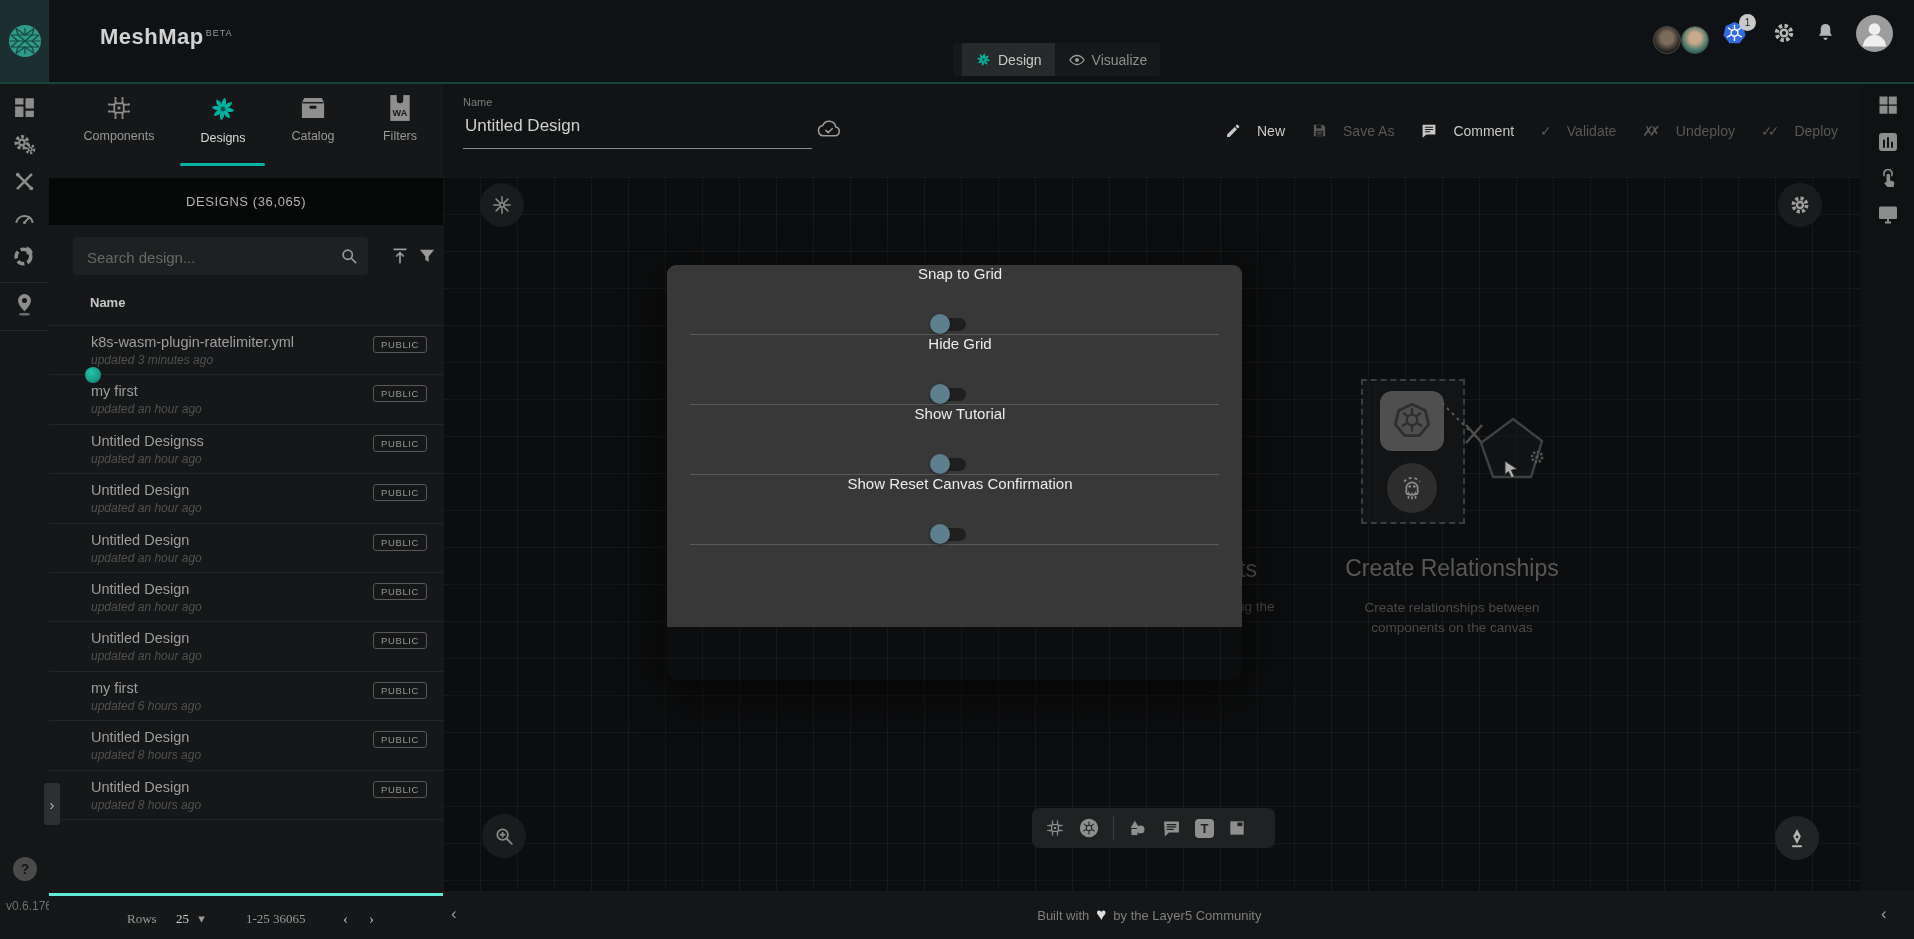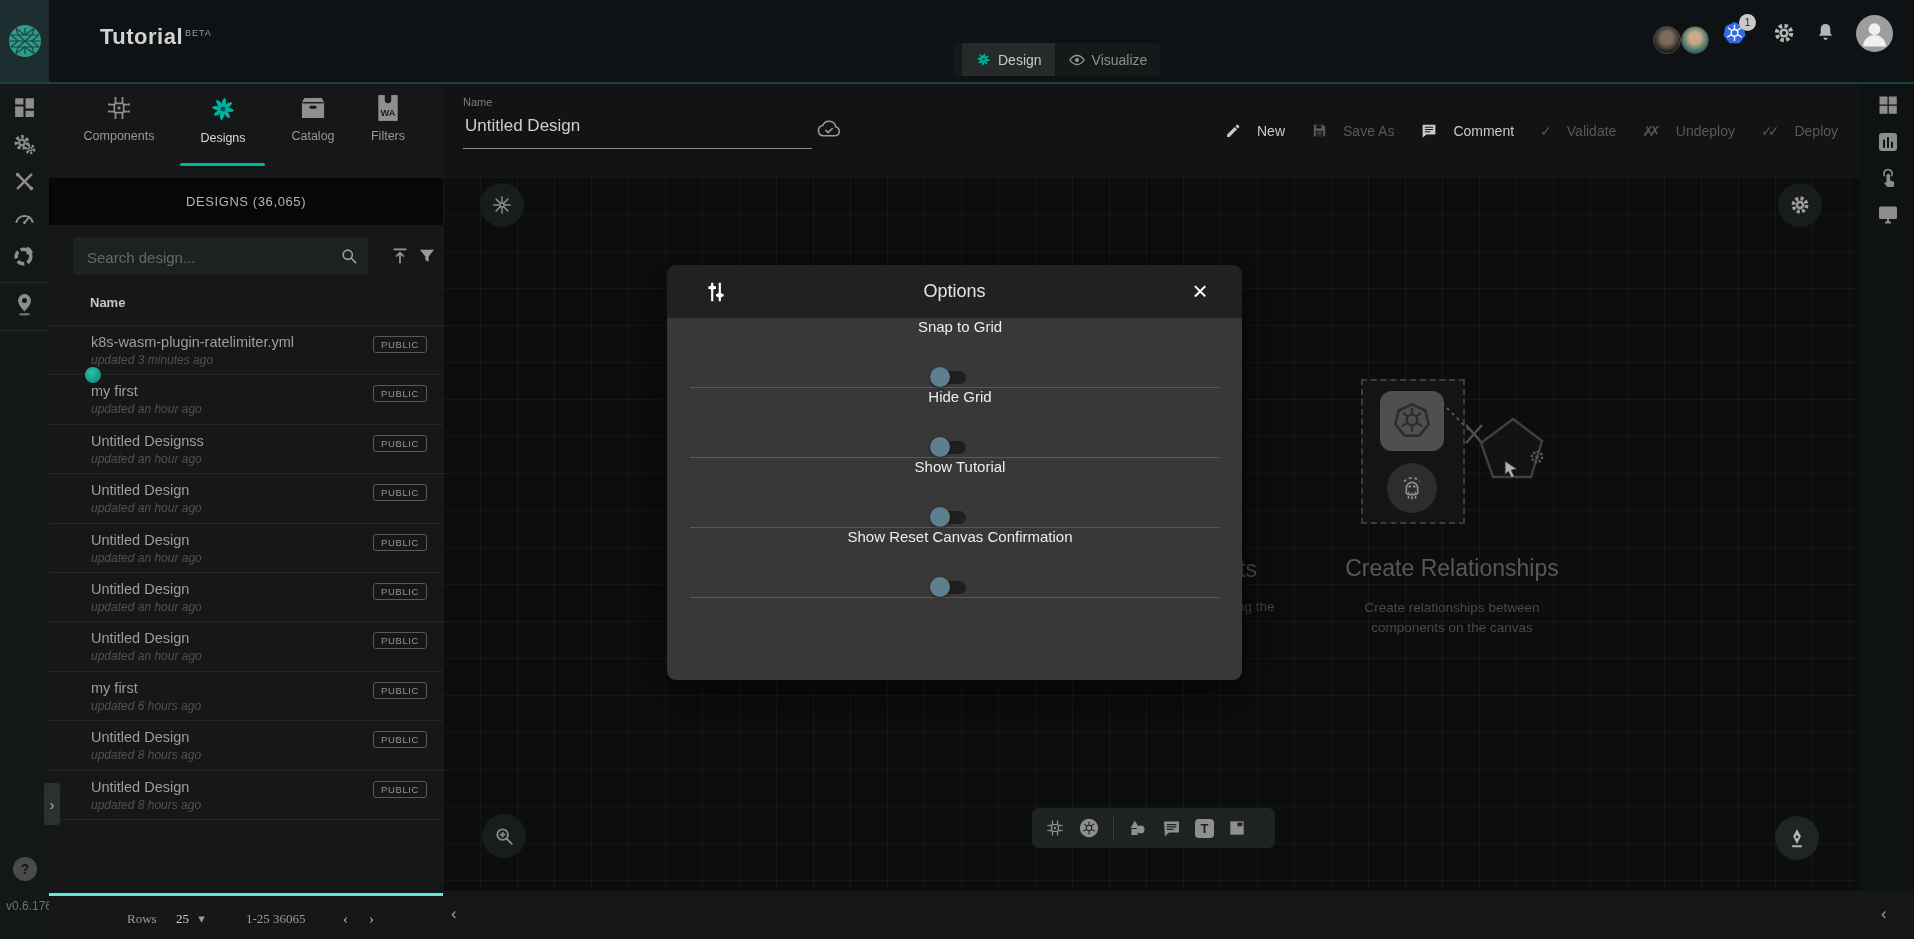--- a/index.html
+++ b/index.html
@@ -138,21 +138,21 @@
     <div class="logo-box">
       <svg width="36" height="36" viewBox="0 0 36 36">
         <circle cx="18" cy="18" r="16" fill="#2f9b8a"></circle>
         <g stroke="#17473f" stroke-width="1.2" fill="none">
           <path d="M4 12h28M2.5 18h31M4 24h28M9 5.5l9 6.5 9-6.5M9 30.5l9-6.5 9 6.5"></path>
           <path d="M4 12l7 6-7 6M32 12l-7 6 7 6M11 12l7 6 7-6M11 24l7-6 7 6M11 12l-2-6.5M25 12l2-6.5M11 24l-2 6.5M25 24l2 6.5M18 11.5V5M18 31v-7"></path>
         </g>
       </svg>
     </div>
     <div class="brand">
-      <span>Tutorial</span><sup>BETA</sup>
+      <span>MeshMap</span><sup>BETA</sup>
     </div>
 
     <div class="mode-toggle" id="mode-toggle">
         <div class="mode-seg active">
           <span>
             <svg width="17" height="17" viewBox="0 0 24 24">
               <path d="M12 12C10.4 9 10.6 5.2 13.4 3 15.4 5.8 14.4 9.6 12 12Z" fill="#00B39F" transform="rotate(0 12 12)"></path>
               <path d="M12 12C10.4 9 10.6 5.2 13.4 3 15.4 5.8 14.4 9.6 12 12Z" fill="#00B39F" transform="rotate(45 12 12)"></path>
               <path d="M12 12C10.4 9 10.6 5.2 13.4 3 15.4 5.8 14.4 9.6 12 12Z" fill="#00B39F" transform="rotate(90 12 12)"></path>
               <path d="M12 12C10.4 9 10.6 5.2 13.4 3 15.4 5.8 14.4 9.6 12 12Z" fill="#00B39F" transform="rotate(135 12 12)"></path>
@@ -303,21 +303,21 @@
         <div class="tab" style="left:218px;">
           <span>
             <svg width="28" height="28" viewBox="0 0 24 24" fill="#8f8f8f">
               <path d="M4.5 3.5h15l2 4v13h-19v-13z"></path>
               <path d="M3 7.5h18" stroke="#151718" stroke-width="1.2"></path>
               <rect x="9" y="10" width="6" height="2.6" rx="1" fill="#151718"></rect>
             </svg>
           </span>
           <span class="tlabel">Catalog</span>
         </div>
-        <div class="tab" style="left:293px;align-items:center;">
+        <div class="tab" style="left:305px;align-items:center;">
           <span>
             <svg width="26" height="28" viewBox="0 0 24 26">
               <path d="M3 1h18v24H3z" fill="#8f8f8f"></path>
               <path d="M9 1h6v4.5a3 3 0 01-6 0z" fill="#151718"></path>
               <text x="12" y="20" text-anchor="middle" font-size="8.5" font-weight="bold" fill="#151718" font-family="Liberation Sans,sans-serif">WA</text>
             </svg>
           </span>
           <span class="tlabel">Filters</span>
         </div>
       </div>
@@ -610,35 +610,29 @@
     <span class="rr-ico" style="top:118px;">
       <svg viewBox="0 0 24 24" width="24" height="24" fill="currentColor">
         <rect x="3" y="4.5" width="18" height="12.5" rx="1.5"></rect>
           <path d="M9 20.5h6M12 17v3.5" stroke="currentColor" stroke-width="2"></path>
       </svg>
     </span>
   </div>
 
   <div class="footer">
     <span class="f-chev" style="left:8px;">‹</span>
+    <div class="built">
+      <span>Built with</span>
+      <span class="heart">♥</span>
+      <span>by the Layer5 Community</span>
+    </div>
     <span class="f-chev" style="left:1438px;">‹</span>
   </div>
 
   <div class="modal">
-    <div class="modal-header">
-      <span class="modal-tune">
-        <svg width="26" height="26" viewBox="0 0 24 24" stroke="#fff" stroke-width="2" fill="none">
-          <path d="M8.5 3.5v17M15.5 3.5v17"></path>
-          <path d="M5 8h7M12 15h7" stroke-width="2.4"></path>
-          <path d="M8.5 6.2v3.6M15.5 13.2v3.6" stroke-width="4"></path>
-        </svg>
-      </span>
-      <span class="modal-title">Options</span>
-      <span class="modal-close">×</span>
-    </div>
     <div class="modal-body" id="options">
         <div class="mrow">
           <span class="mlabel">Snap to Grid</span>
           <span class="switch">
             <span class="track"></span>
             <span class="knob"></span>
           </span>
         </div>
         <div class="mrow">
           <span class="mlabel">Hide Grid</span>

